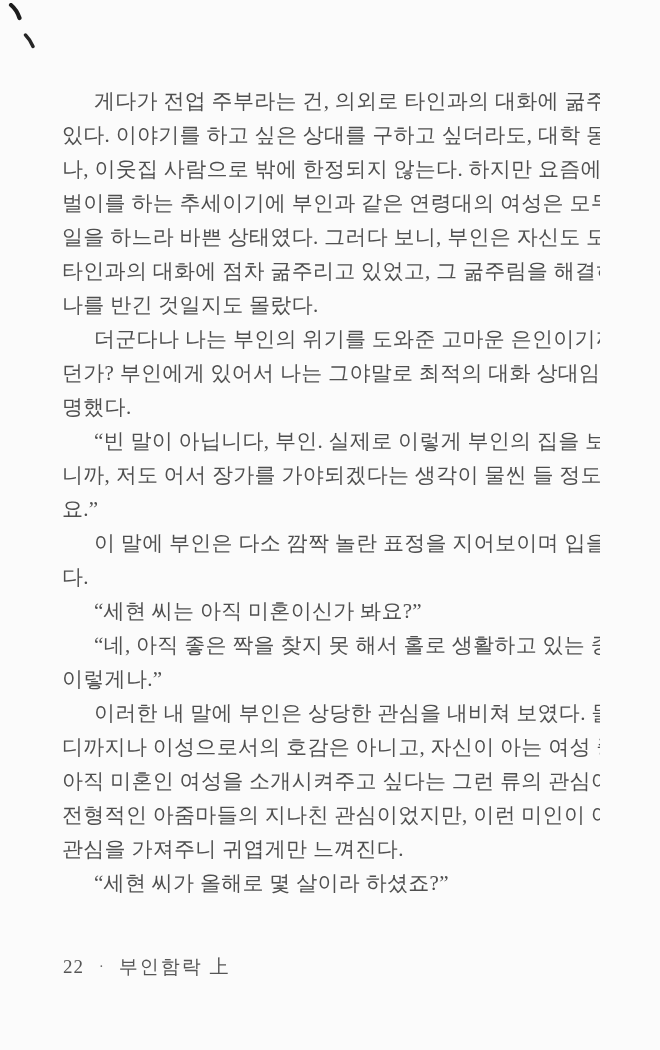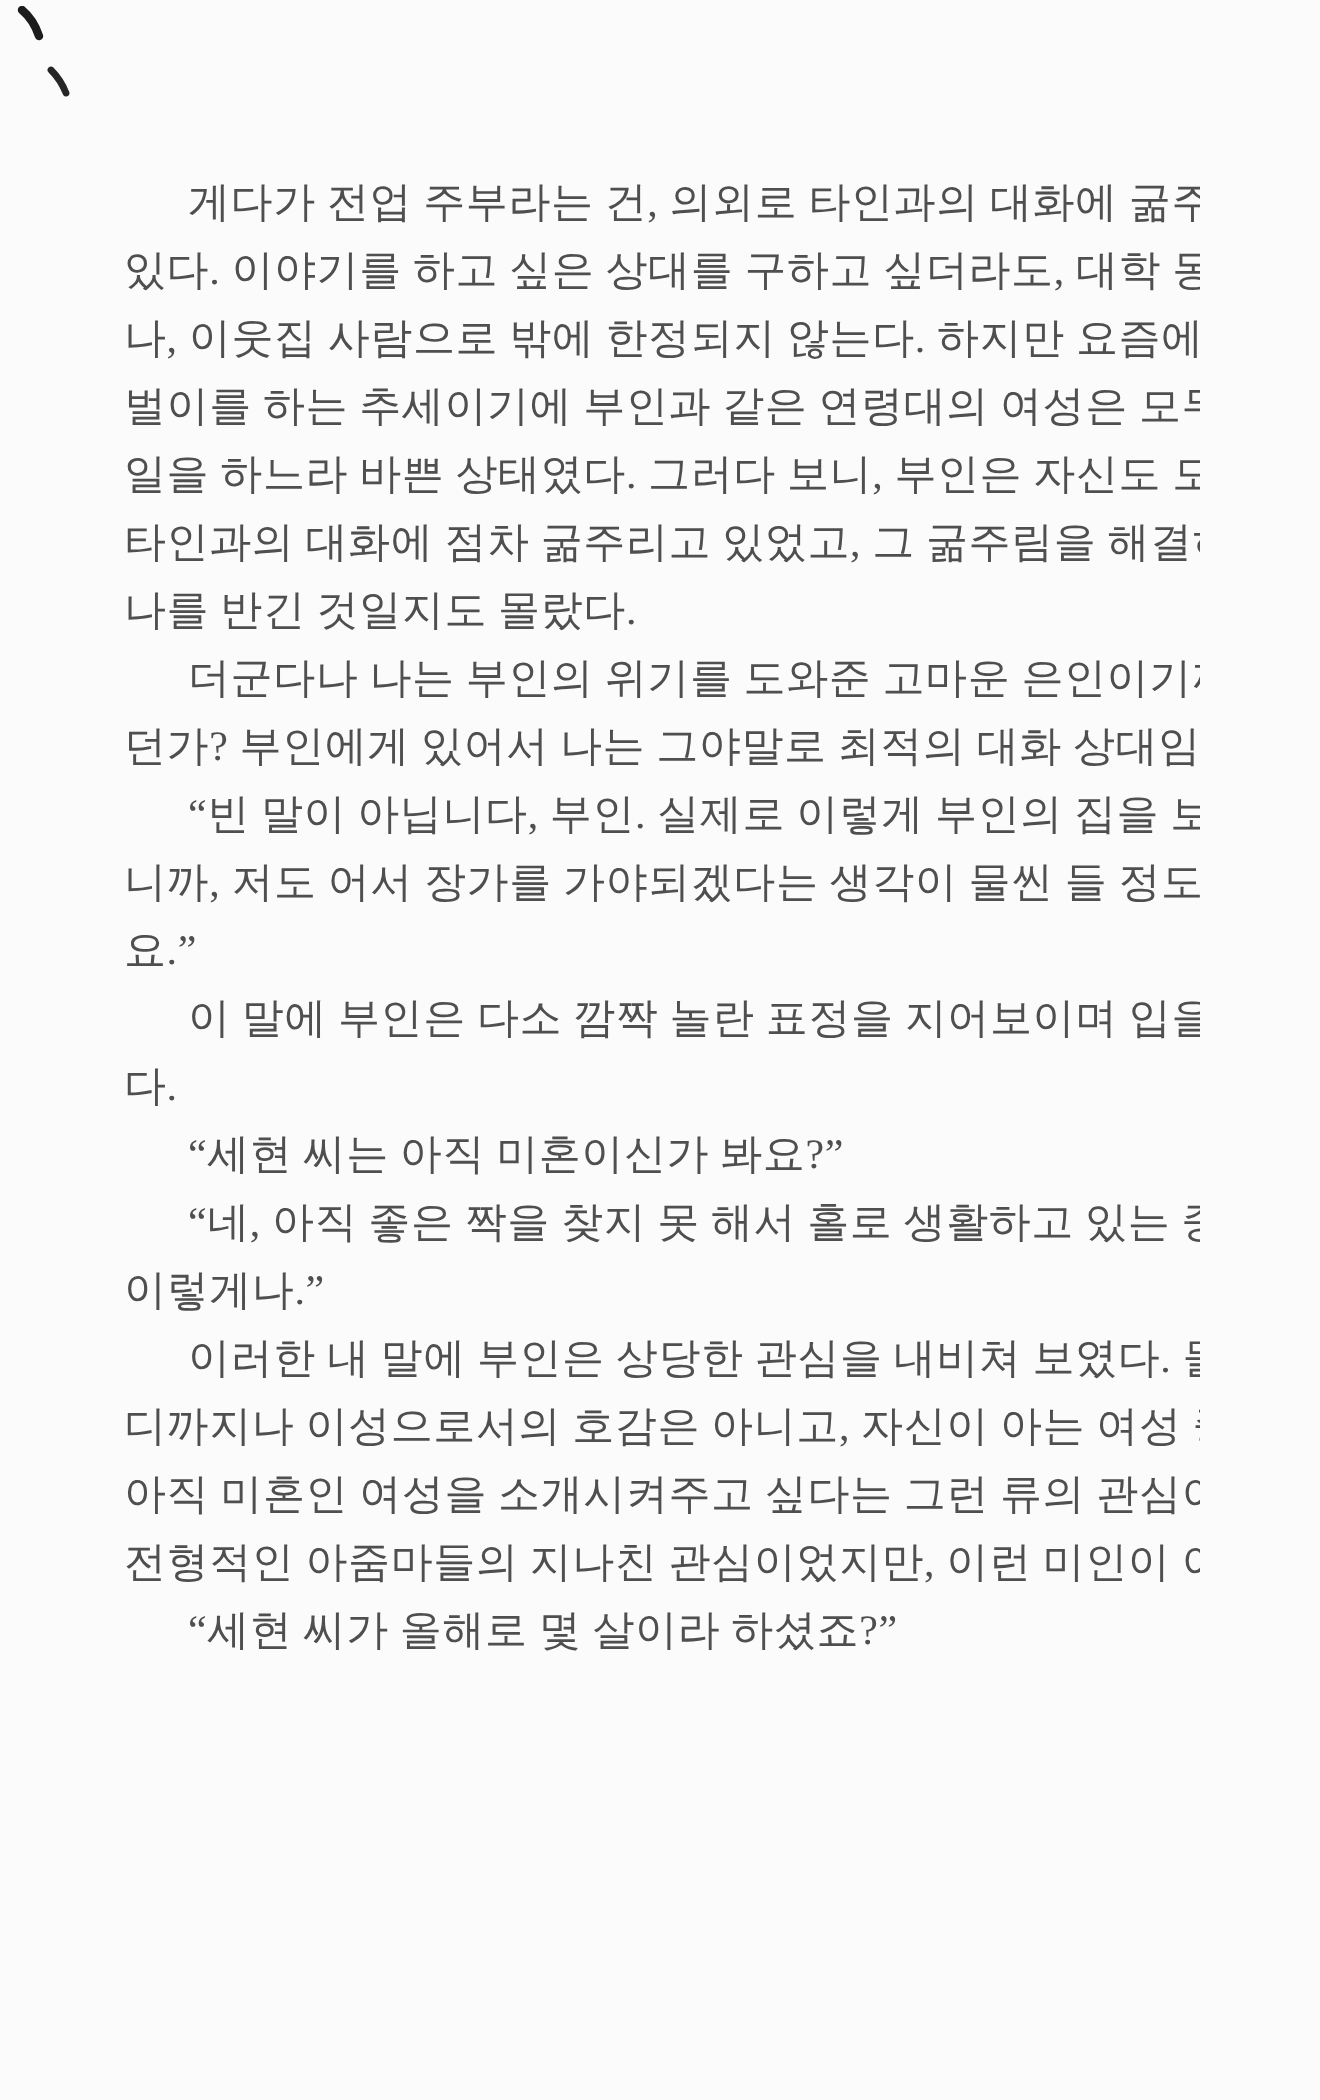--- a/index.html
+++ b/index.html
@@ -85,20 +85,21 @@
       <span class="line">나, 이웃집 사람으로 밖에 한정되지 않는다. 하지만 요즘에는 맞</span>
       <span class="line">벌이를 하는 추세이기에 부인과 같은 연령대의 여성은 모두 직장</span>
       <span class="line">일을 하느라 바쁜 상태였다. 그러다 보니, 부인은 자신도 모르게</span>
       <span class="line">타인과의 대화에 점차 굶주리고 있었고, 그 굶주림을 해결하고자</span>
       <span class="line pend">나를 반긴 것일지도 몰랐다.</span>
     </div>
 
     <div class="para">
       <span class="line pstart">더군다나 나는 부인의 위기를 도와준 고마운 은인이기까지 않</span>
       <span class="line">던가? 부인에게 있어서 나는 그야말로 최적의 대화 상대임이 분</span>
+      <span class="line pend">명했다.</span>
     </div>
 
     <div class="para">
       <span class="line pstart">“빈 말이 아닙니다, 부인. 실제로 이렇게 부인의 집을 보고 나</span>
       <span class="line">니까, 저도 어서 장가를 가야되겠다는 생각이 물씬 들 정도인 걸</span>
       <span class="line pend">요.”</span>
     </div>
 
     <div class="para">
       <span class="line pstart">이 말에 부인은 다소 깜짝 놀란 표정을 지어보이며 입을 열었</span>
@@ -112,23 +113,29 @@
     <div class="para">
       <span class="line pstart">“네, 아직 좋은 짝을 찾지 못 해서 홀로 생활하고 있는 중에</span>
       <span class="line pend">이렇게나.”</span>
     </div>
 
     <div class="para">
       <span class="line pstart">이러한 내 말에 부인은 상당한 관심을 내비쳐 보였다. 물론 어</span>
       <span class="line">디까지나 이성으로서의 호감은 아니고, 자신이 아는 여성 중에</span>
       <span class="line">아직 미혼인 여성을 소개시켜주고 싶다는 그런 류의 관심이었다.</span>
       <span class="line">전형적인 아줌마들의 지나친 관심이었지만, 이런 미인이 이렇게나</span>
+      <span class="line pend">관심을 가져주니 귀엽게만 느껴진다.</span>
     </div>
 
     <div class="para">
       <span class="line pstart pend">“세현 씨가 올해로 몇 살이라 하셨죠?”</span>
     </div>
 
 
   </div>
 
+  <div class="page-footer">
+    <span class="num">22</span>
+    <span class="dot">·</span>
+    <span class="title">부인함락 上</span>
+  </div>
 
 </div>
 
 </body></html>

